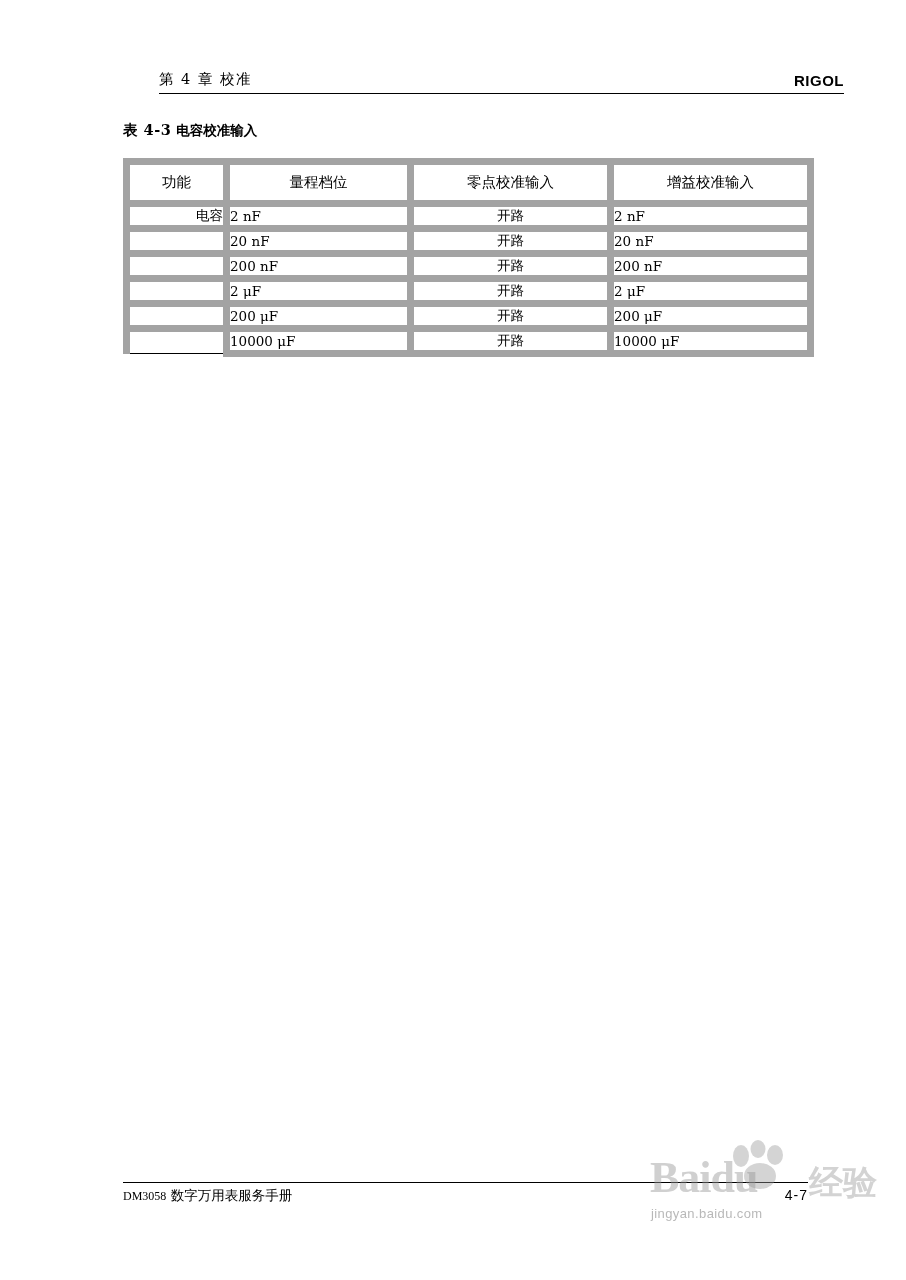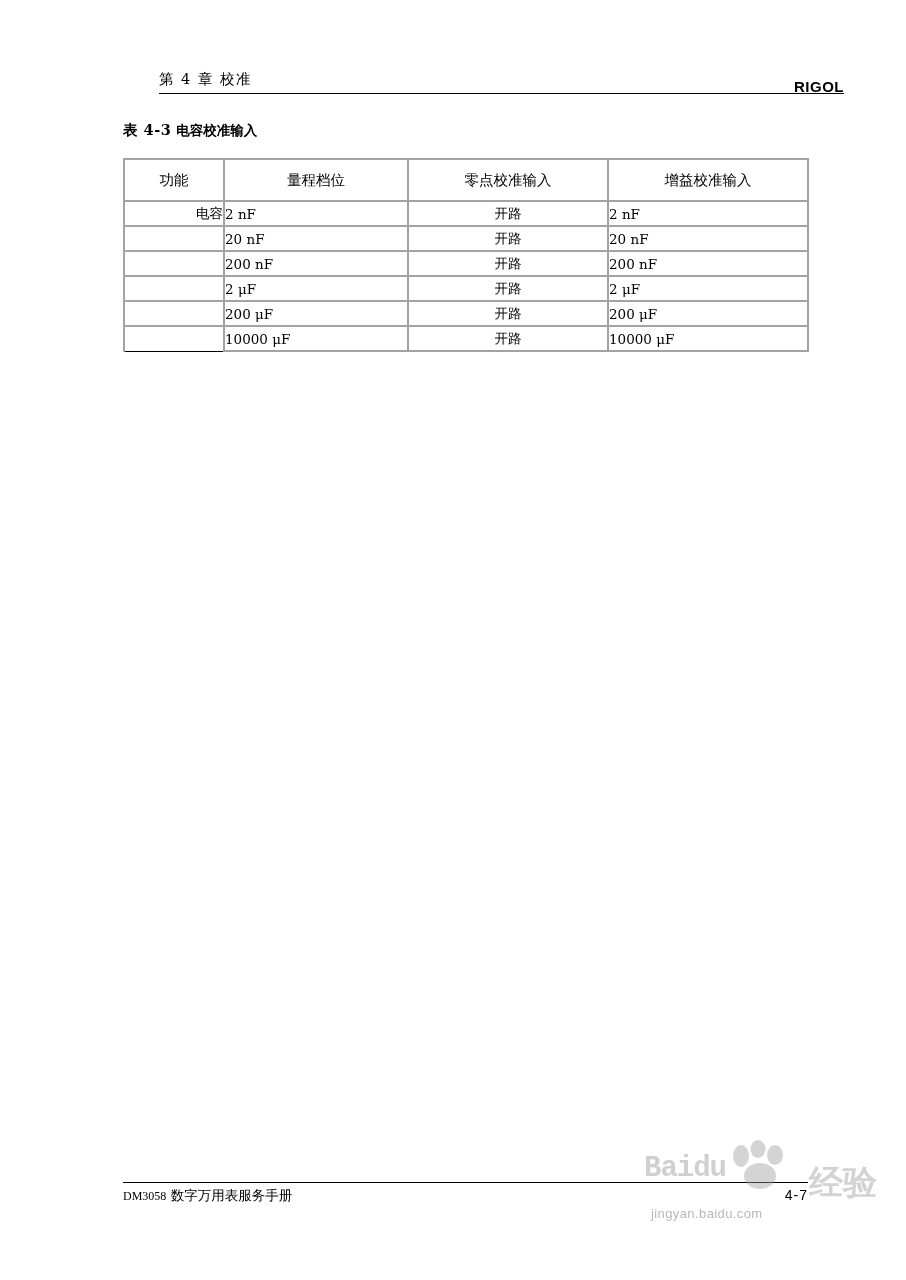--- a/index.html
+++ b/index.html
@@ -36,21 +36,21 @@
     left: 0;
     top: 0;
     font-family: "DejaVu Serif", serif;
     font-size: 14.5px;
     letter-spacing: 1.5px;
     white-space: nowrap;
   }
   .header-right {
     position: absolute;
     right: 0;
-    top: 8px;
+    top: 2px;
     font-family: "Liberation Sans", sans-serif;
     font-weight: bold;
     font-size: 15px;
     letter-spacing: 0.5px;
   }
   .header-rule {
     position: absolute;
     left: 0;
     right: 0;
     top: 23px;
@@ -85,21 +85,21 @@
     border-collapse: collapse;
     width: 684px;
     table-layout: fixed;
   }
   table.cal col.c0 { width: 100px; }
   table.cal col.c1 { width: 184px; }
   table.cal col.c2 { width: 200px; }
   table.cal col.c3 { width: 200px; }
 
   table.cal th, table.cal td {
-    border: 2px solid #a3a3a3;
+    border: 7px solid #a3a3a3;
     font-family: "DejaVu Serif", serif;
     font-size: 13.5px;
     font-weight: normal;
     padding: 0;
     height: 25px;
     vertical-align: middle;
     margin-top: 9px;
   }
   table.cal thead th {
     height: 42px;
@@ -174,25 +174,25 @@
   .watermark {
     position: absolute;
     left: 641px;
     top: 1140px;
     width: 232px;
     height: 100px;
     pointer-events: none;
   }
   .wm-main {
     position: absolute;
-    left: 3px;
+    left: 9px;
     top: 12px;
-    font-family: Liberation Mono, monospace;
+    font-family: Liberation Serif, serif;
     font-weight: bold;
-    font-size: 29px;
+    font-size: 44px;
     color: rgba(150,150,150,0.45);
     letter-spacing: -1px;
     white-space: nowrap;
   }
   .wm-cn {
     position: absolute;
     left: 168px;
     top: 20px;
     font-family: "DejaVu Serif", serif;
     font-weight: bold;

